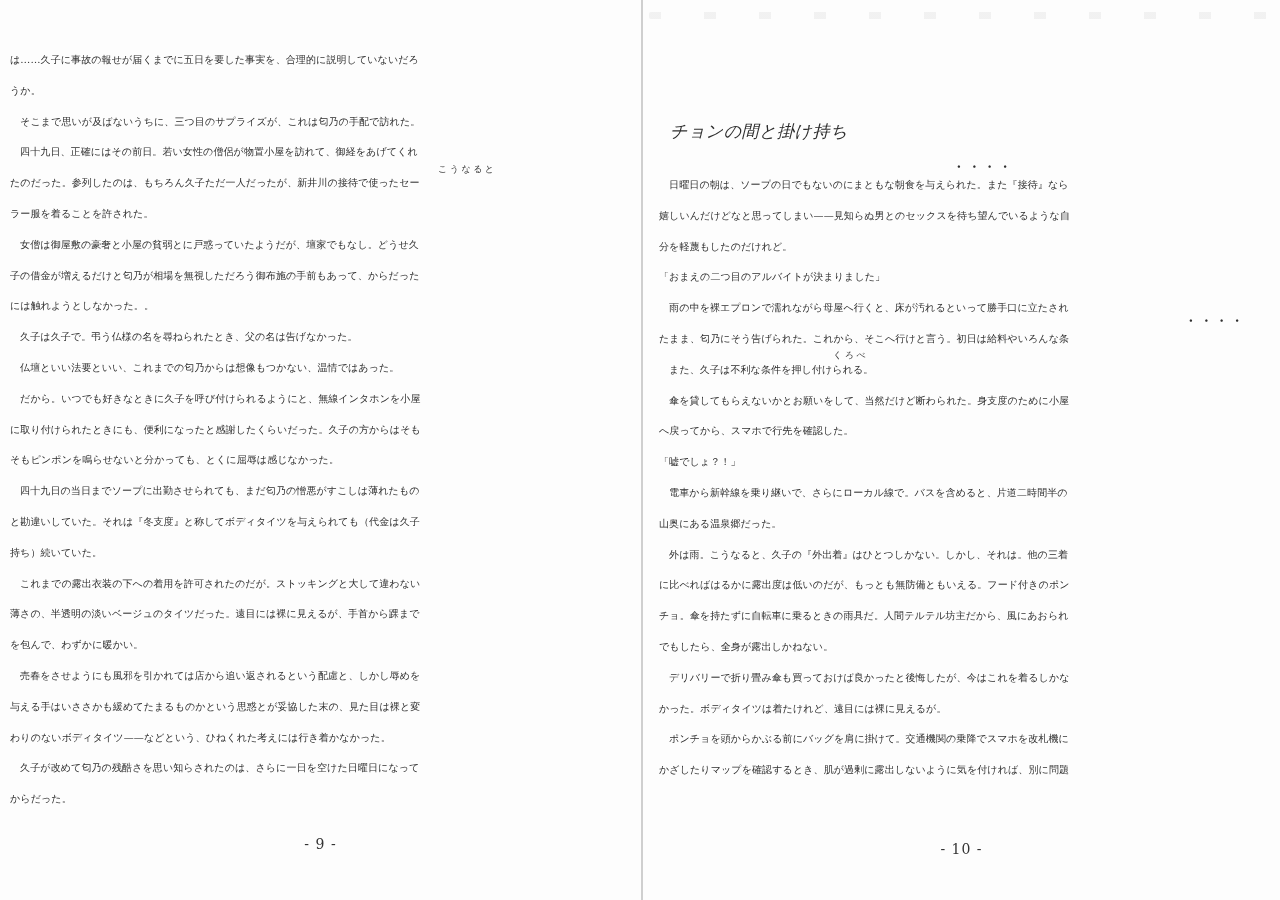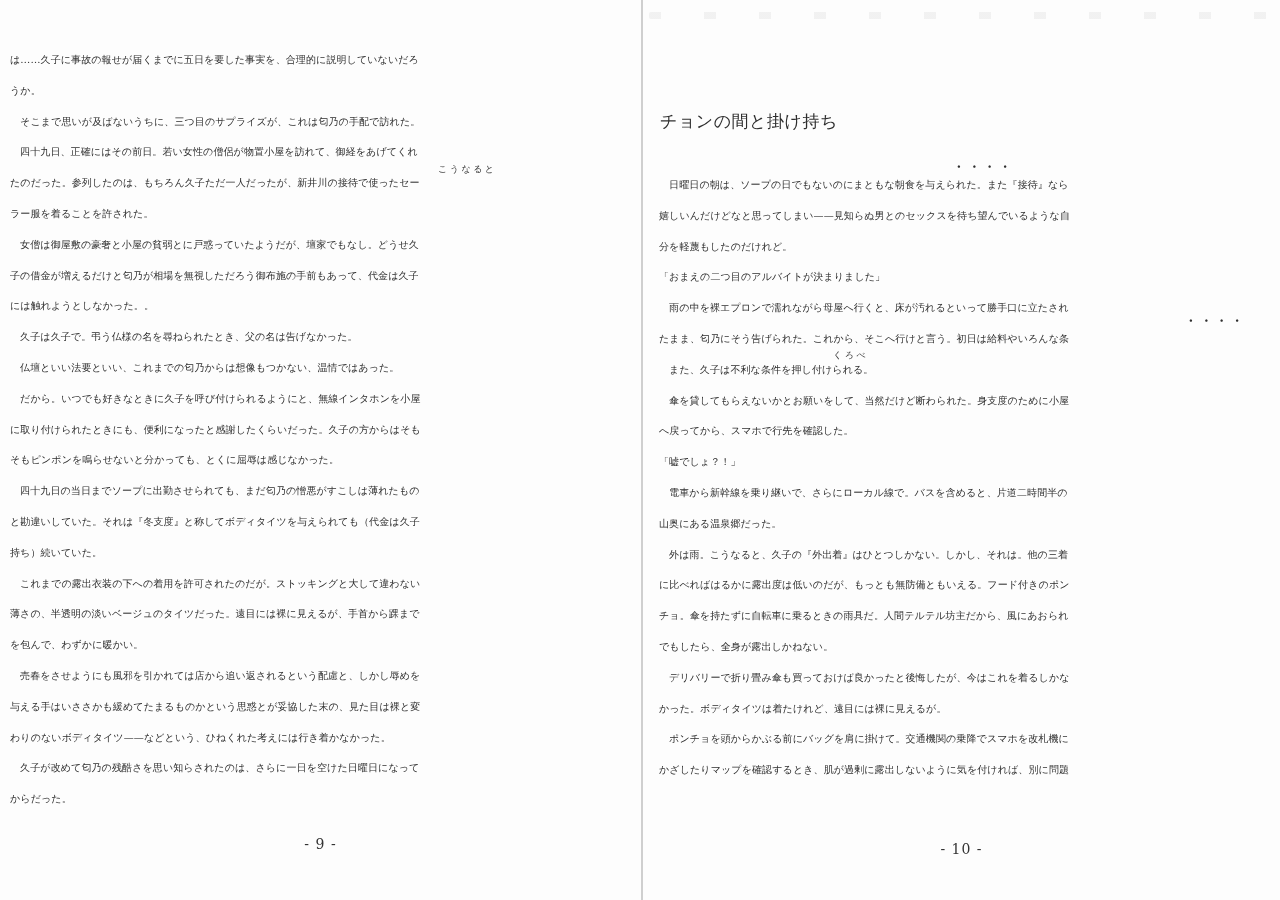--- a/index.html
+++ b/index.html
@@ -19,22 +19,22 @@
   .line{
     line-height:30.8px;
     font-size:10px;
     white-space:nowrap;
     letter-spacing:0.1px;
   }
   .page-left .body-block{top:45px;left:10px;}
   .page-right .body-block{top:170px;left:16px;}
   .heading{
     position:absolute;top:110px;left:17px;
-    font-size:17px;font-weight:normal;margin:0;
-    white-space:nowrap;letter-spacing:0.5px;
+    font-size:17px;font-weight:normal;margin:10px;
+    white-space:nowrap;letter-spacing:0.5px;font-style:italic;
   }
   .ruby-note{
     position:absolute;
     font-size:9px;color:#3a3a3a;
     letter-spacing:2.5px;white-space:nowrap;line-height:9px;
   }
   .emphasis-dots{
     position:absolute;
     font-size:15.4px;line-height:15.4px;color:#2e2e2e;
     white-space:nowrap;
@@ -59,21 +59,21 @@
 
   <div class="page page-left">
     <div class="body-block">
       <div class="line">は……久子に事故の報せが届くまでに五日を要した事実を、合理的に説明していないだろ</div>
       <div class="line">うか。</div>
       <div class="line">　そこまで思いが及ばないうちに、三つ目のサプライズが、これは匂乃の手配で訪れた。</div>
       <div class="line">　四十九日、正確にはその前日。若い女性の僧侶が物置小屋を訪れて、御経をあげてくれ</div>
       <div class="line">たのだった。参列したのは、もちろん久子ただ一人だったが、新井川の接待で使ったセー</div>
       <div class="line">ラー服を着ることを許された。</div>
       <div class="line">　女僧は御屋敷の豪奢と小屋の貧弱とに戸惑っていたようだが、壇家でもなし。どうせ久</div>
-      <div class="line">子の借金が増えるだけと匂乃が相場を無視しただろう御布施の手前もあって、代金は久子</div>
+      <div class="line">子の借金が増えるだけと匂乃が相場を無視しただろう御布施の手前もあって、からだった</div>
       <div class="line">には触れようとしなかった。。</div>
       <div class="line">　久子は久子で。弔う仏様の名を尋ねられたとき、父の名は告げなかった。</div>
       <div class="line">　仏壇といい法要といい、これまでの匂乃からは想像もつかない、温情ではあった。</div>
       <div class="line">　だから。いつでも好きなときに久子を呼び付けられるようにと、無線インタホンを小屋</div>
       <div class="line">に取り付けられたときにも、便利になったと感謝したくらいだった。久子の方からはそも</div>
       <div class="line">そもピンポンを鳴らせないと分かっても、とくに屈辱は感じなかった。</div>
       <div class="line">　四十九日の当日までソープに出勤させられても、まだ匂乃の憎悪がすこしは薄れたもの</div>
       <div class="line">と勘違いしていた。それは『冬支度』と称してボディタイツを与えられても（代金は久子</div>
       <div class="line">持ち）続いていた。</div>
       <div class="line">　これまでの露出衣装の下への着用を許可されたのだが。ストッキングと大して違わない</div>

